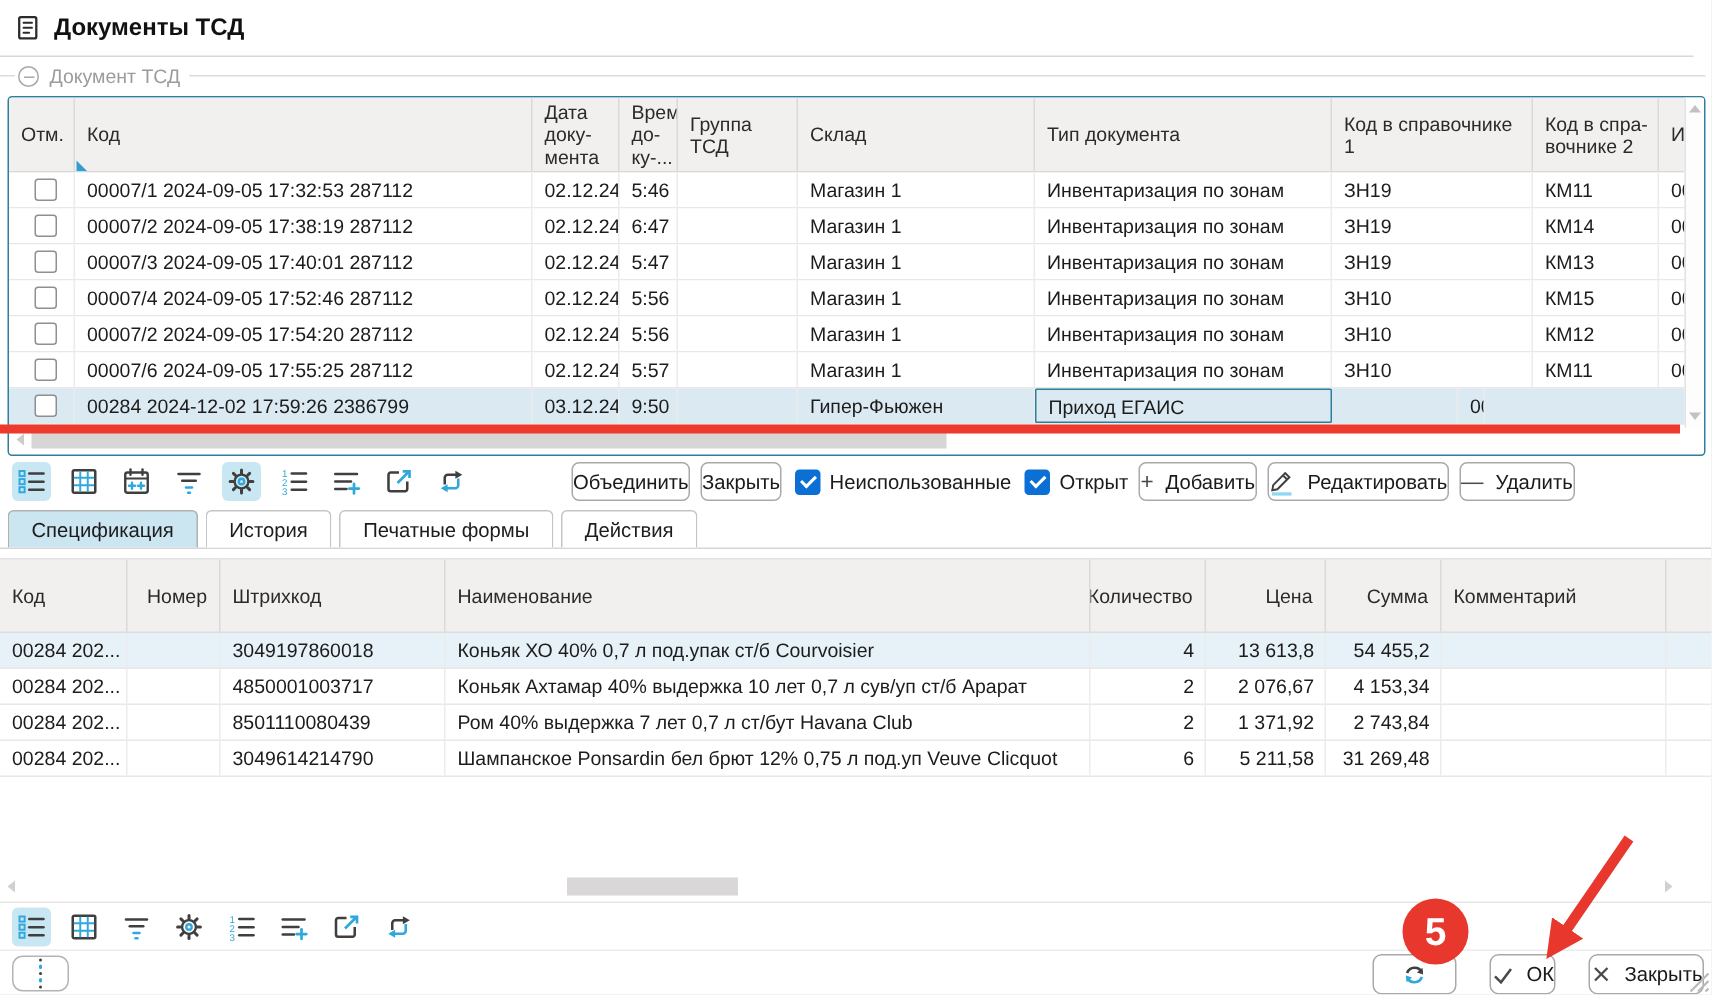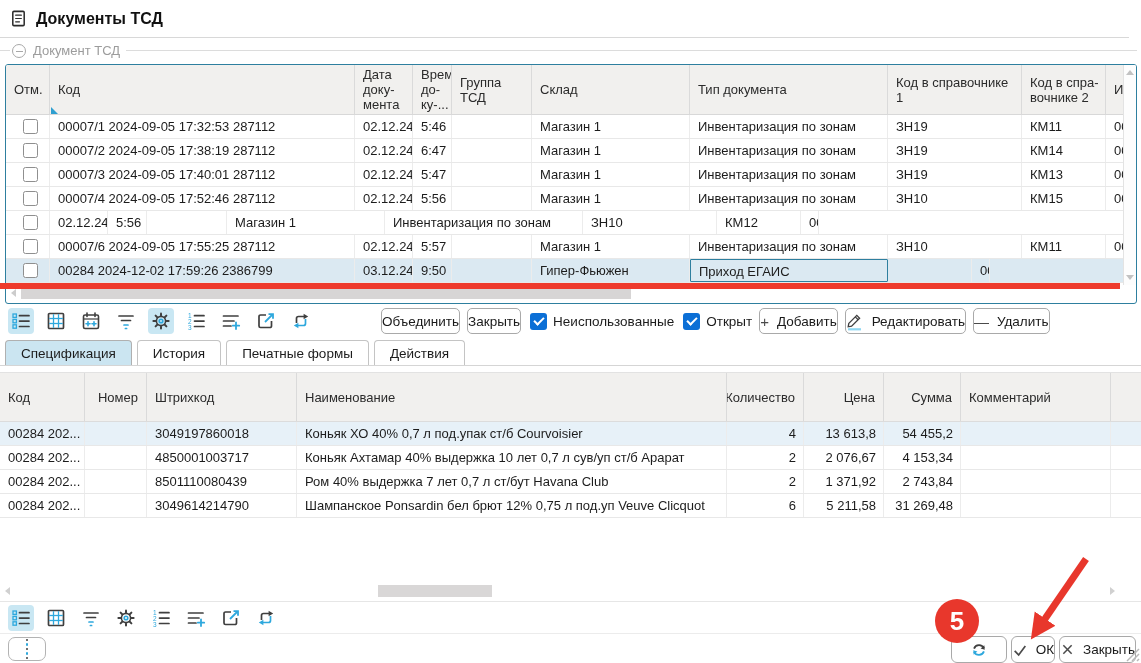--- a/index.html
+++ b/index.html
@@ -98,21 +98,21 @@
   .sep1{position:absolute;left:0;right:0;top:601px;border-top:1px solid #e6e6e6;}
   .sep2{position:absolute;left:0;right:0;top:633px;border-top:1px solid #ececec;}
   
   .toolbar2{position:absolute;left:8px;top:604px;height:27px;display:flex;align-items:center;}
   .kebab-btn{position:absolute;left:8px;top:637px;width:38px;height:24px;border:1px solid #b3b3b3;border-radius:7px;
     background:#fff;display:flex;align-items:center;justify-content:center;cursor:pointer;padding:0;}
   .kdots{display:flex;flex-direction:column;gap:2px;}
   .kdots i{width:2.5px;height:2.5px;border-radius:50%;display:block;}
   .kdots i:nth-child(odd){background:#3f3f3f;}
   .kdots i:nth-child(even){background:#2ea8dd;}
-  .footer-buttons{position:absolute;right:5px;top:636px;display:flex;gap:4px;}
+  .footer-buttons{position:absolute;right:5px;top:636px;display:flex;gap:22px;}
   .fbtn{border-radius:6px;height:27px;}
   .fbtn.iconic{padding:0 18px;}
   
   .step-badge{position:absolute;left:935px;top:599px;width:44px;height:44px;border-radius:50%;background:#e8372c;
     color:#fff;font-size:26px;font-weight:bold;display:flex;align-items:center;justify-content:center;z-index:60;}
   .arrow-svg{position:absolute;left:990px;top:547px;width:120px;height:110px;z-index:55;pointer-events:none;}
   .grip{position:absolute;right:1px;bottom:1px;}
 </style>
 </head>
 <body>
@@ -201,20 +201,21 @@
           <div class="cell col-time right">5:56</div>
           <div class="cell col-group"></div>
           <div class="cell col-warehouse">Магазин 1</div>
           <div class="cell col-doc_type">Инвентаризация по зонам</div>
           <div class="cell col-ref1">ЗН10</div>
           <div class="cell col-ref2">КМ15</div>
           <div class="cell col-name">000</div>
         </div>
         <div class="trow">
           <div class="cell col-mark"><span class="rowcb"></span></div>
+          <div class="cell col-code">00007/2 2024-09-05 17:54:20 287112</div>
           <div class="cell col-date">02.12.24</div>
           <div class="cell col-time right">5:56</div>
           <div class="cell col-group"></div>
           <div class="cell col-warehouse">Магазин 1</div>
           <div class="cell col-doc_type">Инвентаризация по зонам</div>
           <div class="cell col-ref1">ЗН10</div>
           <div class="cell col-ref2">КМ12</div>
           <div class="cell col-name">000</div>
         </div>
         <div class="trow">

